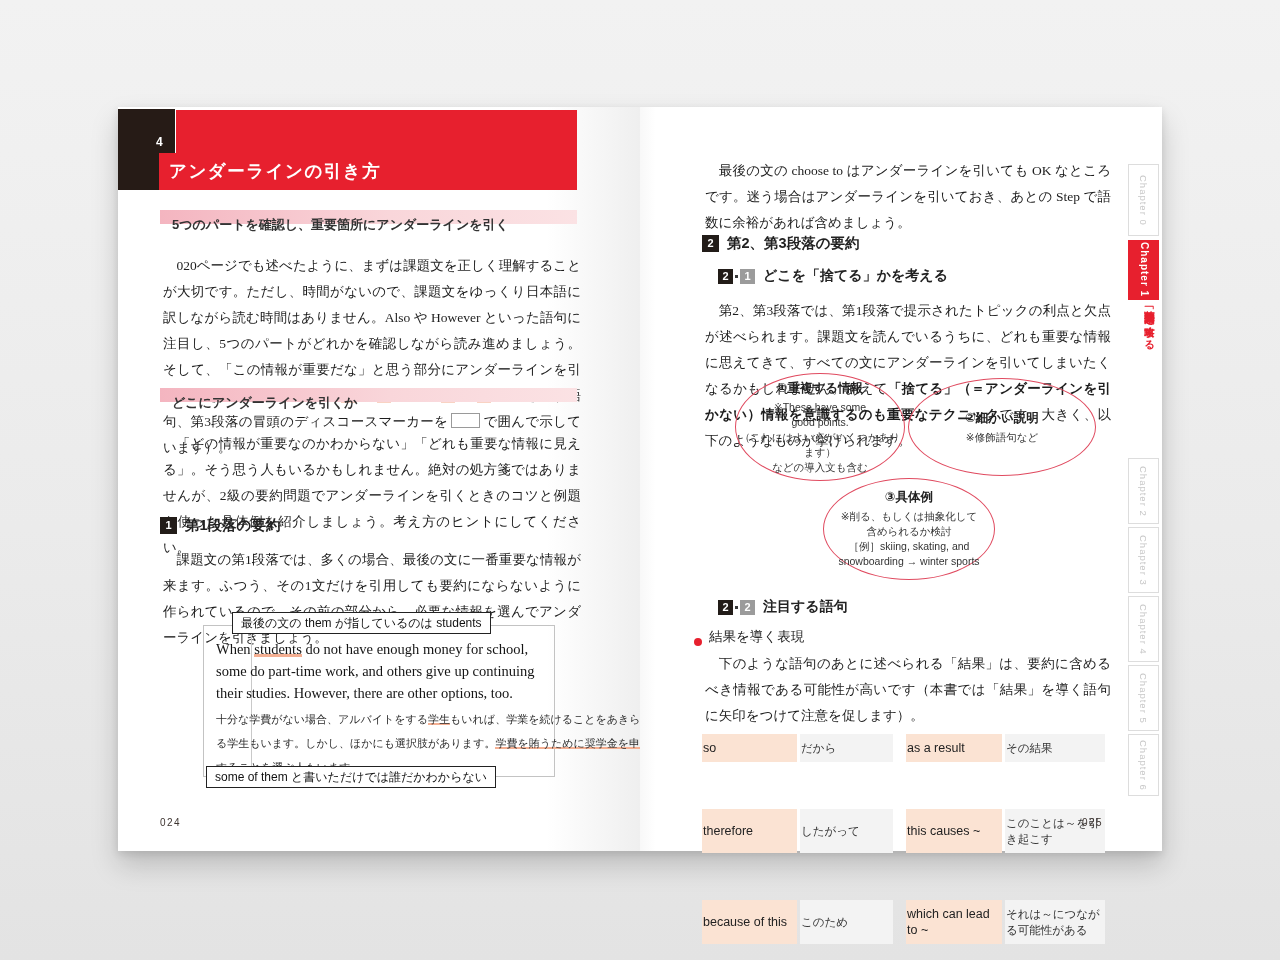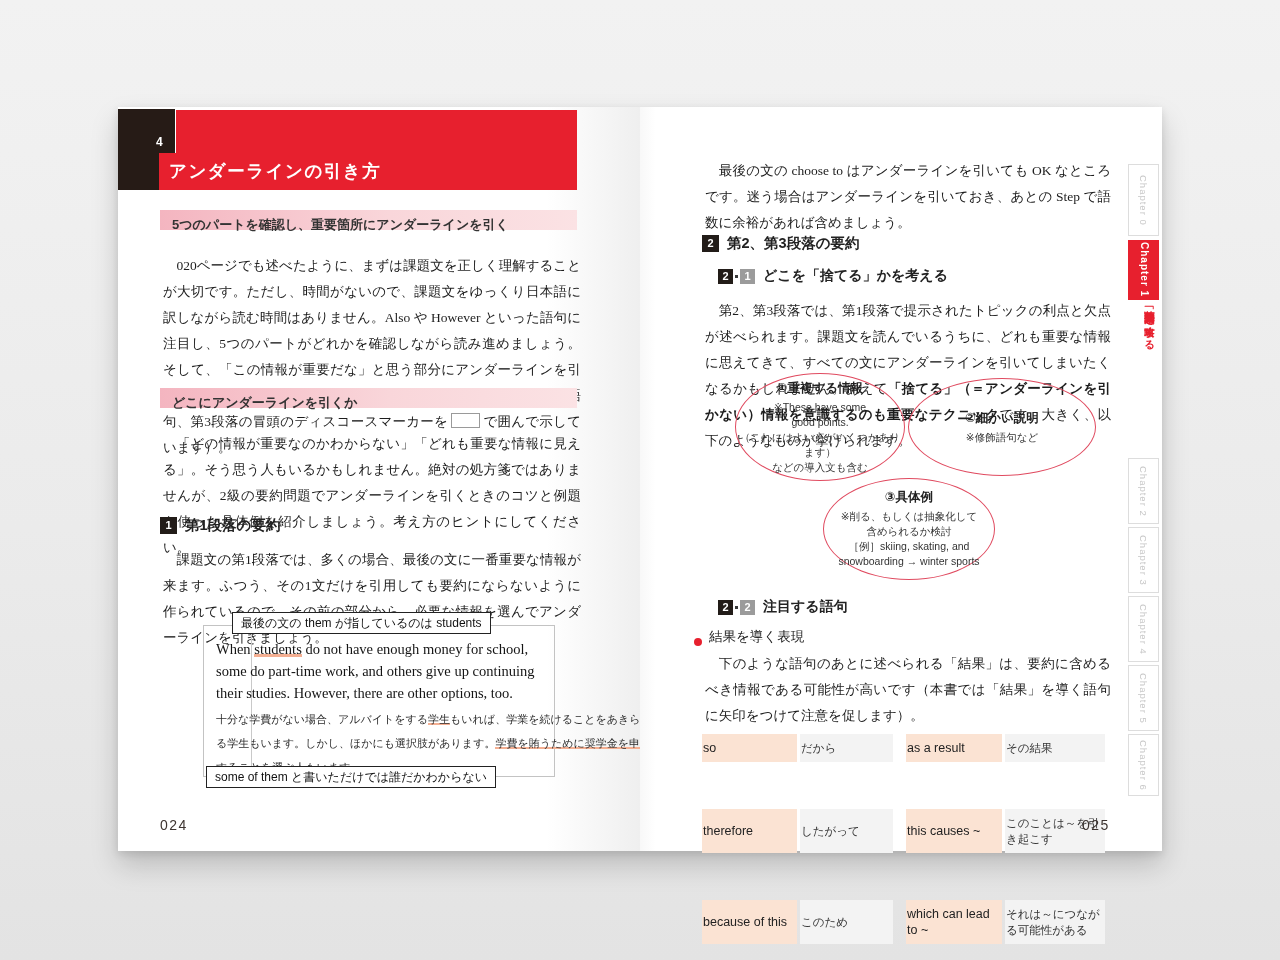--- a/index.html
+++ b/index.html
@@ -13,21 +13,21 @@
   .page.right{left:522px;width:522px;background:linear-gradient(90deg,#f8f8f8 0%,#fff 3%,#fff 100%);}
 
   
   .chapter-block{position:absolute;left:0;top:2px;width:57px;height:81px;background:#261b16;}
   .chapter-num{position:absolute;left:38px;top:26px;color:#fff;font-size:12px;font-weight:700;}
   .band-top{position:absolute;left:58px;top:3px;width:401px;height:43px;background:#e7202e;}
   .band-bottom{position:absolute;left:41px;top:46px;width:418px;height:37px;background:#e7202e;}
   .band-bottom .title{color:#fff;font-size:17.5px;font-weight:700;letter-spacing:1.5px;
        line-height:37px;padding-left:10px;}
 
-  .banner{position:absolute;left:42px;width:417px;height:20px;box-sizing:border-box;
+  .banner{position:absolute;left:42px;width:417px;height:14px;box-sizing:border-box;
        background:linear-gradient(90deg,#f4b5c0 0%,#f9d6da 55%,#fbe2e4 100%);
        color:#333;font-weight:700;font-size:13px;line-height:30px;padding-left:12px;}
 
   .para{position:absolute;left:42px;width:418px;font-family:"Liberation Serif","DejaVu Serif",serif;
        font-size:13.5px;line-height:26px;color:#1d1d1d;text-align:justify;margin:3px;}
   .rp .para{left:62px;width:406px;}
 
   .num-badge{display:inline-block;width:14px;height:14px;background:#f9d3c3;color:#dc3a2a;
        font-family:"Liberation Sans",sans-serif;font-size:10px;font-weight:700;line-height:14px;
        text-align:center;margin:0 3px;vertical-align:1px;}
@@ -48,21 +48,21 @@
        background:transparent;box-sizing:border-box;padding:12px 12px 6px;}
   .callout{position:absolute;background:#fff;border:1.5px solid #222;color:#111;
        font-size:12px;line-height:18px;padding:1px 8px;white-space:nowrap;}
   .ex-en{font-family:"Liberation Serif","DejaVu Serif",serif;font-size:14.5px;line-height:22px;
        color:#141414;white-space:nowrap;}
   .ex-ja{margin-top:7px;font-size:11px;line-height:17px;color:#2d2d2d;white-space:nowrap;}
   .u{background-image:linear-gradient(#f4af92,#f4af92);background-repeat:no-repeat;
        background-position:0 100%;background-size:100% 3px;}
   .ex-ja .u{background-size:100% 2px;}
 
-  .pgnum{position:absolute;top:710px;font-size:14px;letter-spacing:1.5px;color:#3d3430;}
+  .pgnum{position:absolute;top:710px;font-size:10px;letter-spacing:1.5px;color:#3d3430;}
 
   
   .bullet-head{position:absolute;left:54px;display:flex;align-items:flex-end;gap:7px;
        font-weight:400;font-size:13.5px;color:#222;}
   .bullet{width:8px;height:8px;border-radius:50%;background:#e7202e;flex:0 0 auto;}
   .em{font-family:"Liberation Sans","DejaVu Sans",sans-serif;font-weight:700;}
 
   .diagram{position:absolute;left:62px;top:263px;width:406px;height:225px;}
   .ellipse{position:absolute;border:1.5px solid #e04b60;border-radius:50%;
        display:flex;flex-direction:column;justify-content:center;align-items:center;

